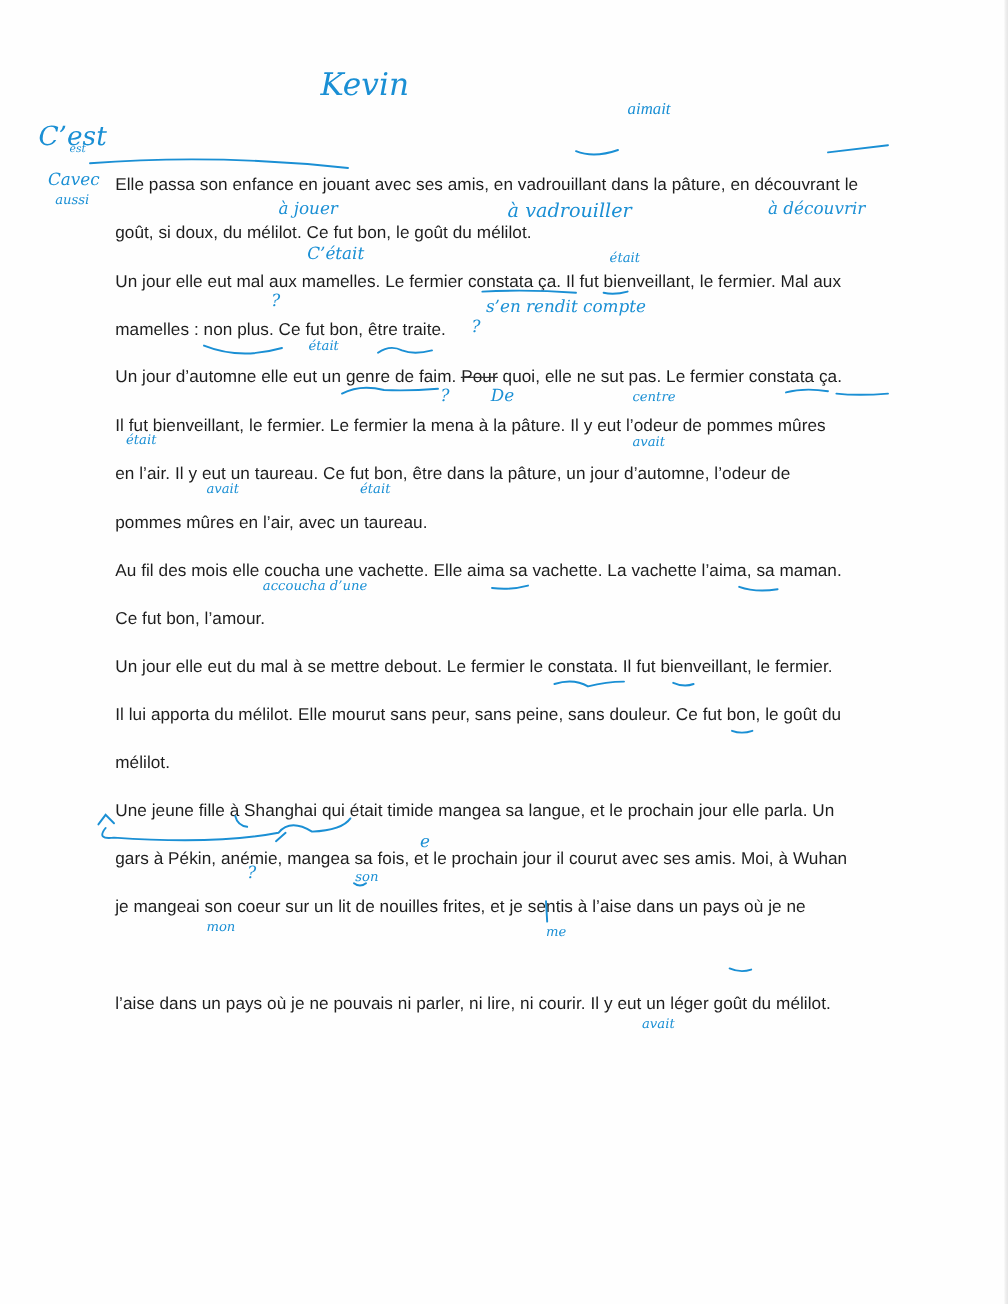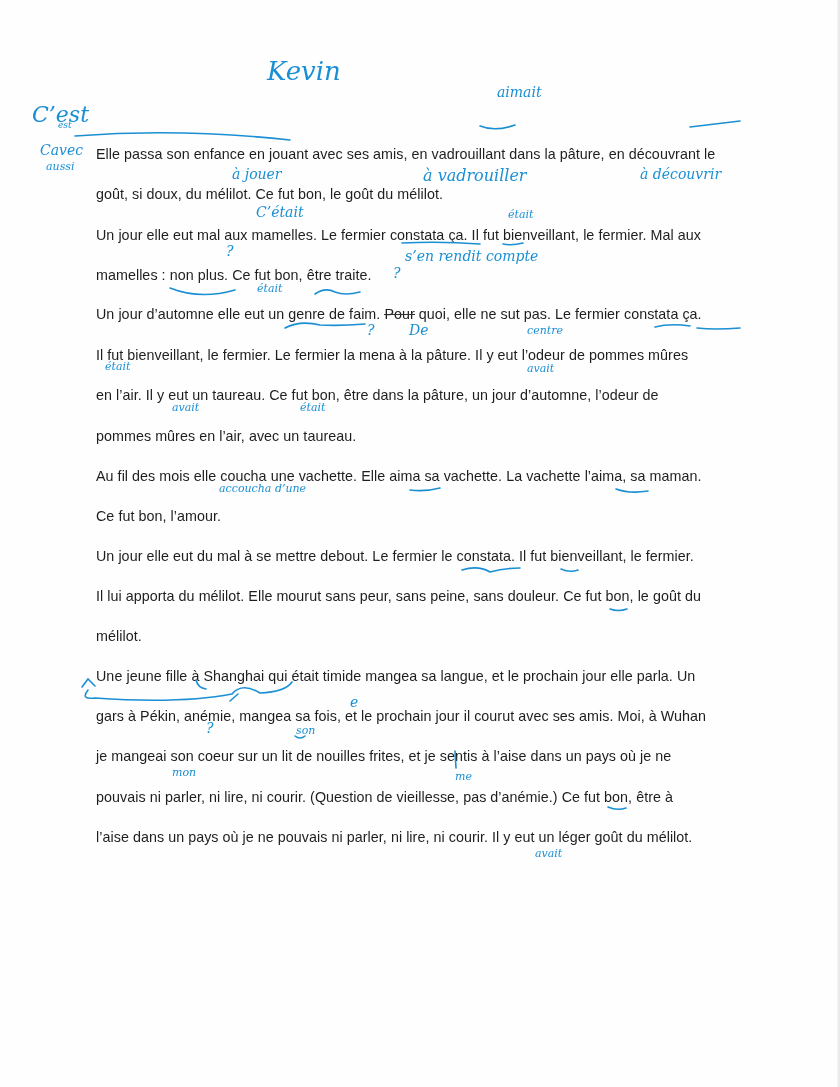--- a/index.html
+++ b/index.html
@@ -42,29 +42,28 @@
   <div class="line" style="top:386px">en l’air. Il y eut un taureau. Ce fut bon, être dans la pâture, un jour d’automne, l’odeur de</div>
   <div class="line" style="top:427px">pommes mûres en l’air, avec un taureau.</div>
   <div class="line" style="top:467px">Au fil des mois elle coucha une vachette. Elle aima sa vachette. La vachette l’aima, sa maman.</div>
   <div class="line" style="top:507px">Ce fut bon, l’amour.</div>
   <div class="line" style="top:547px">Un jour elle eut du mal à se mettre debout. Le fermier le constata. Il fut bienveillant, le fermier.</div>
   <div class="line" style="top:587px">Il lui apporta du mélilot. Elle mourut sans peur, sans peine, sans douleur. Ce fut bon, le goût du</div>
   <div class="line" style="top:627px">mélilot.</div>
   <div class="line" style="top:667px">Une jeune fille à Shanghai qui était timide mangea sa langue, et le prochain jour elle parla. Un</div>
   <div class="line" style="top:707px">gars à Pékin, anémie, mangea sa fois, et le prochain jour il courut avec ses amis. Moi, à Wuhan</div>
   <div class="line" style="top:747px">je mangeai son coeur sur un lit de nouilles frites, et je sentis à l’aise dans un pays où je ne</div>
-  <div class="line" style="top:788px">pouvais ni parler, ni lire, ni courir. (Question de vieillesse, pas d’anémie.)  Ce fut bon, être à</div>
   <div class="line" style="top:828px">l’aise dans un pays où je ne pouvais ni parler, ni lire, ni courir. Il y eut un léger goût du mélilot.</div>
 
   <div class="hw lg" style="left:226px; top:56px; font-size:26px;margin-left:41px;">Kevin</div>
   <div class="hw lg" style="left:32px; top:102px; font-size:22px;">C’est</div>
   <div class="hw sm" style="left:58px; top:120px; font-size:9px;">est</div>
   <div class="hw md" style="left:40px; top:142px;">Cavec</div>
   <div class="hw sm" style="left:46px; top:160px;">aussi</div>
-  <div class="hw md" style="left:497px; top:84px;">aimait</div>
+  <div class="hw md" style="left:523px; top:84px;font-family:Liberation Serif, serif;">aimait</div>
   <div class="hw md" style="left:232px; top:166px;">à jouer</div>
   <div class="hw md" style="left:423px; top:166px; font-size:16px;">à vadrouiller</div>
   <div class="hw md" style="left:640px; top:166px;">à découvrir</div>
   <div class="hw md" style="left:256px; top:204px;">C’était</div>
   <div class="hw sm" style="left:508px; top:208px;">était</div>
   <div class="hw md" style="left:226px; top:243px;">?</div>
   <div class="hw md" style="left:405px; top:248px;text-align:right;">s’en rendit compte</div>
   <div class="hw sm" style="left:257px; top:282px;">était</div>
   <div class="hw md" style="left:393px; top:265px;">?</div>
   <div class="hw md" style="left:367px; top:322px;">?</div>

